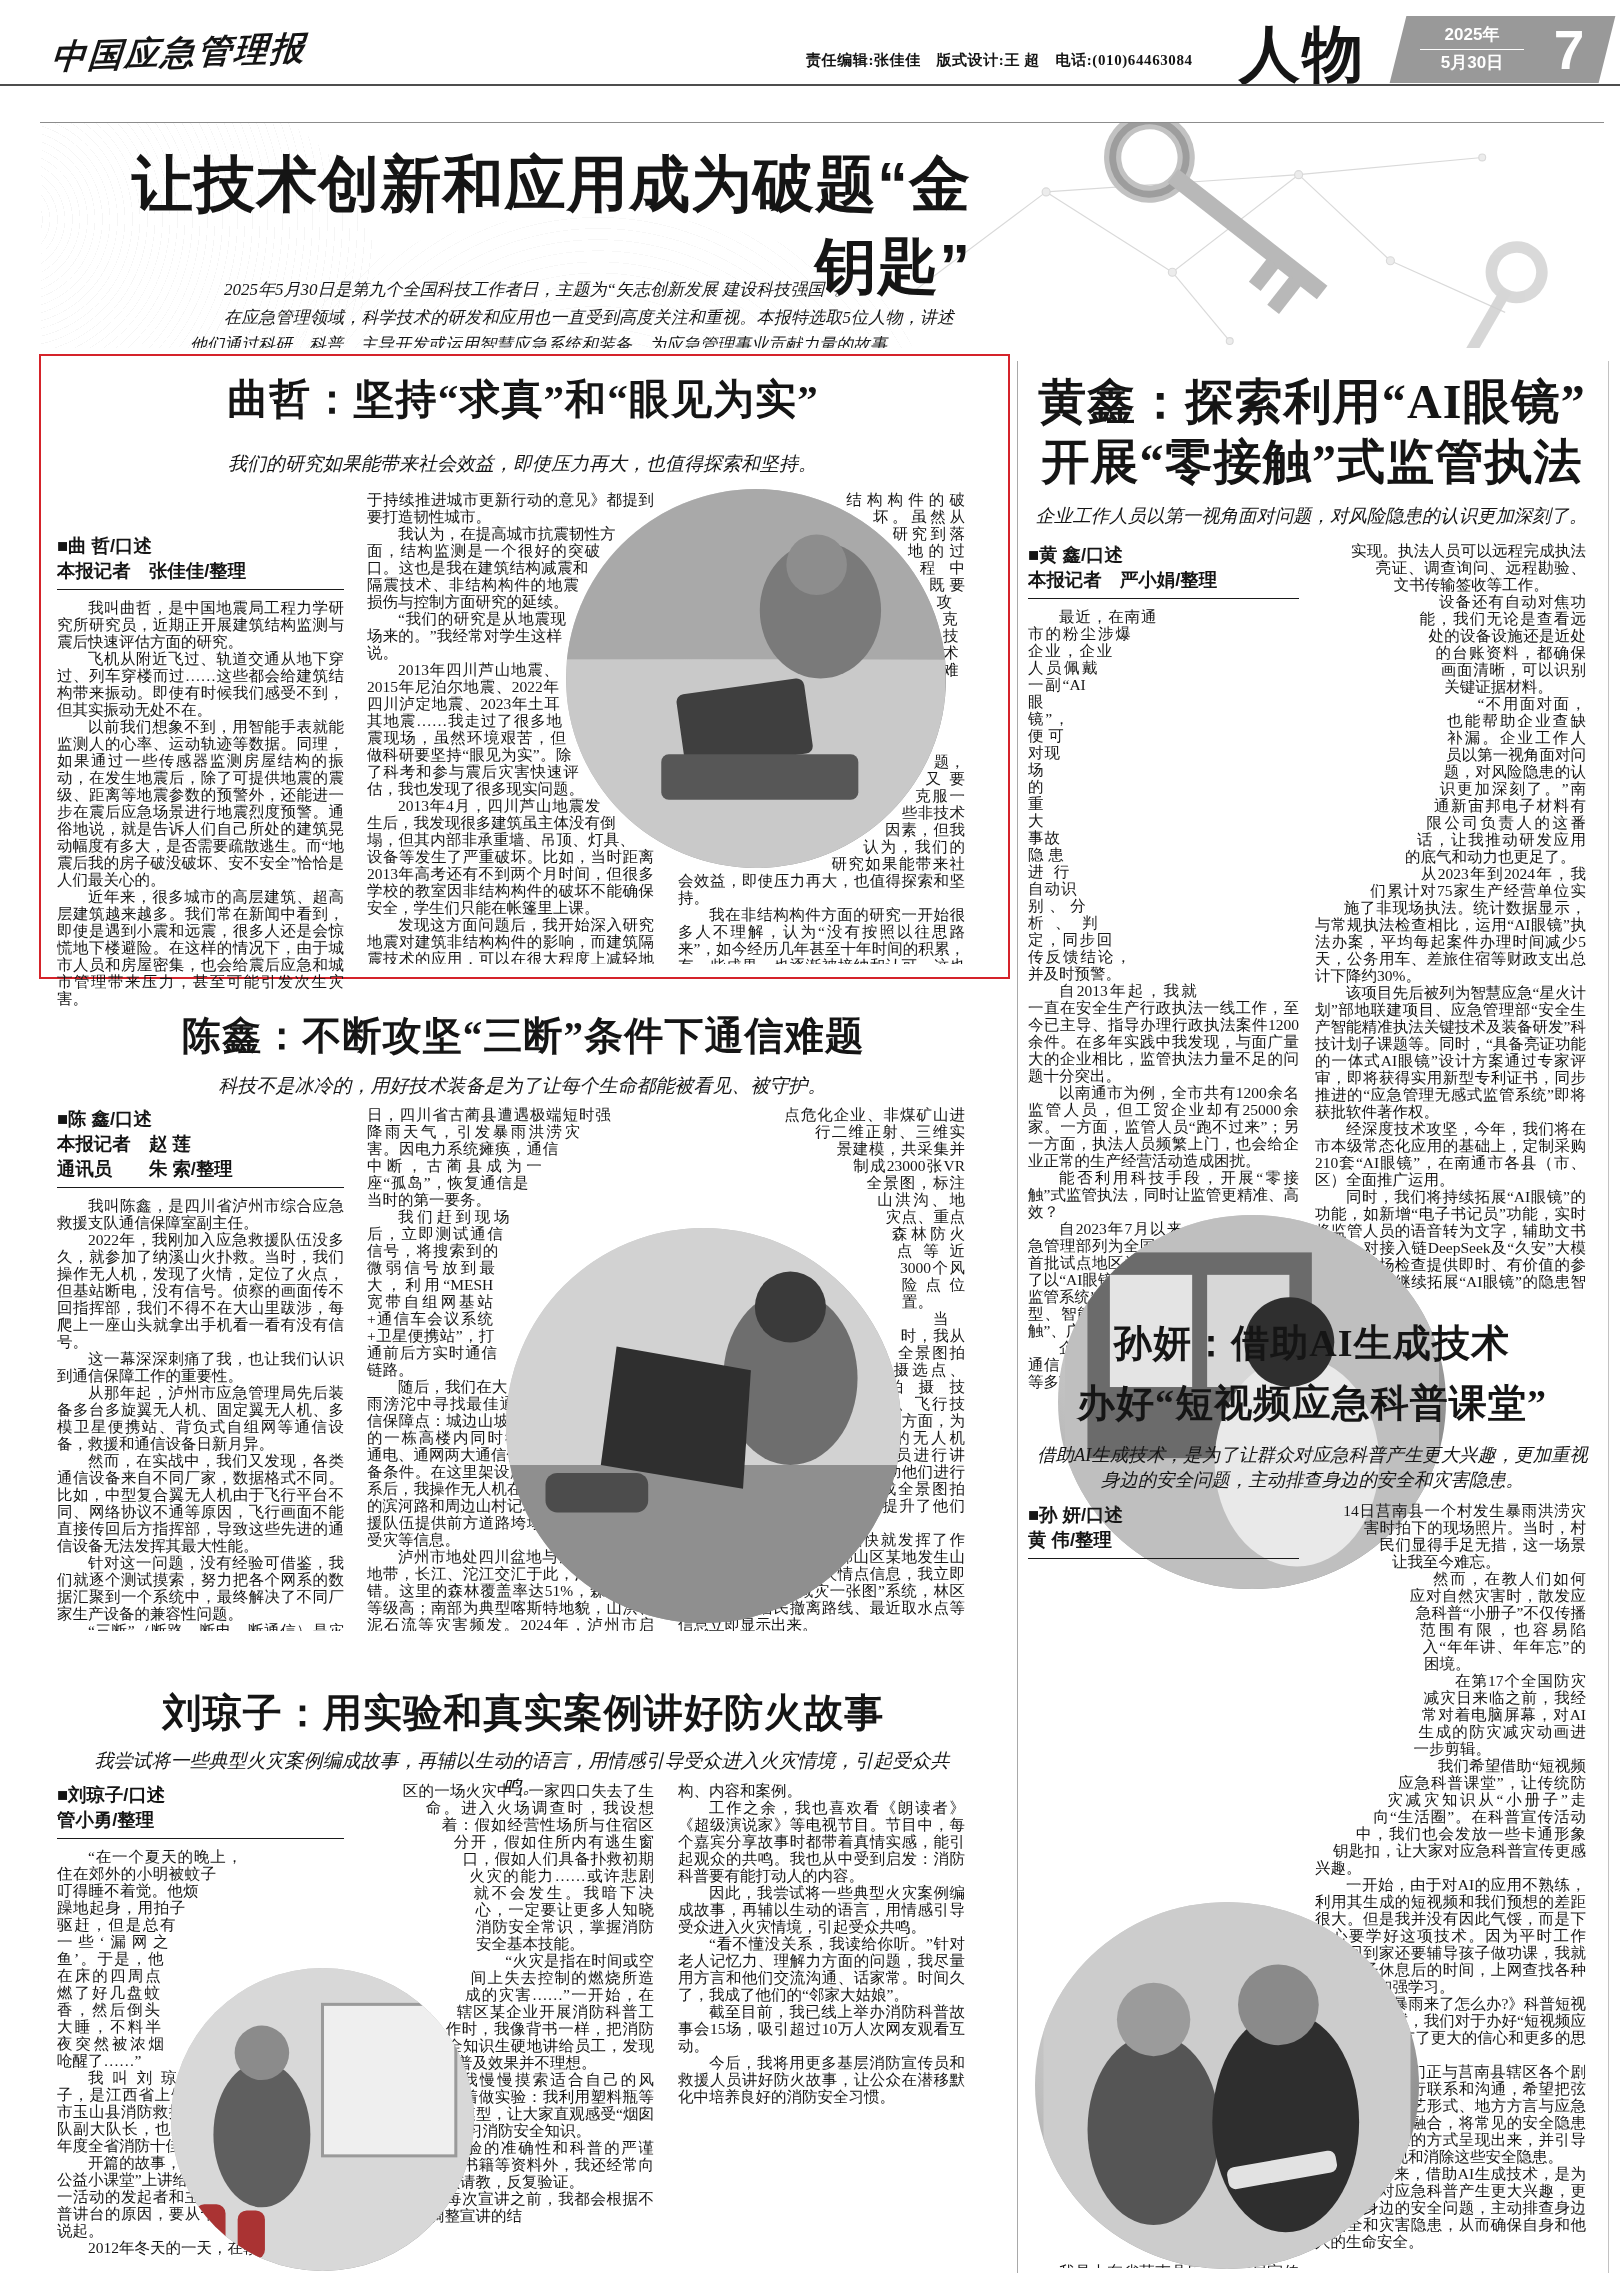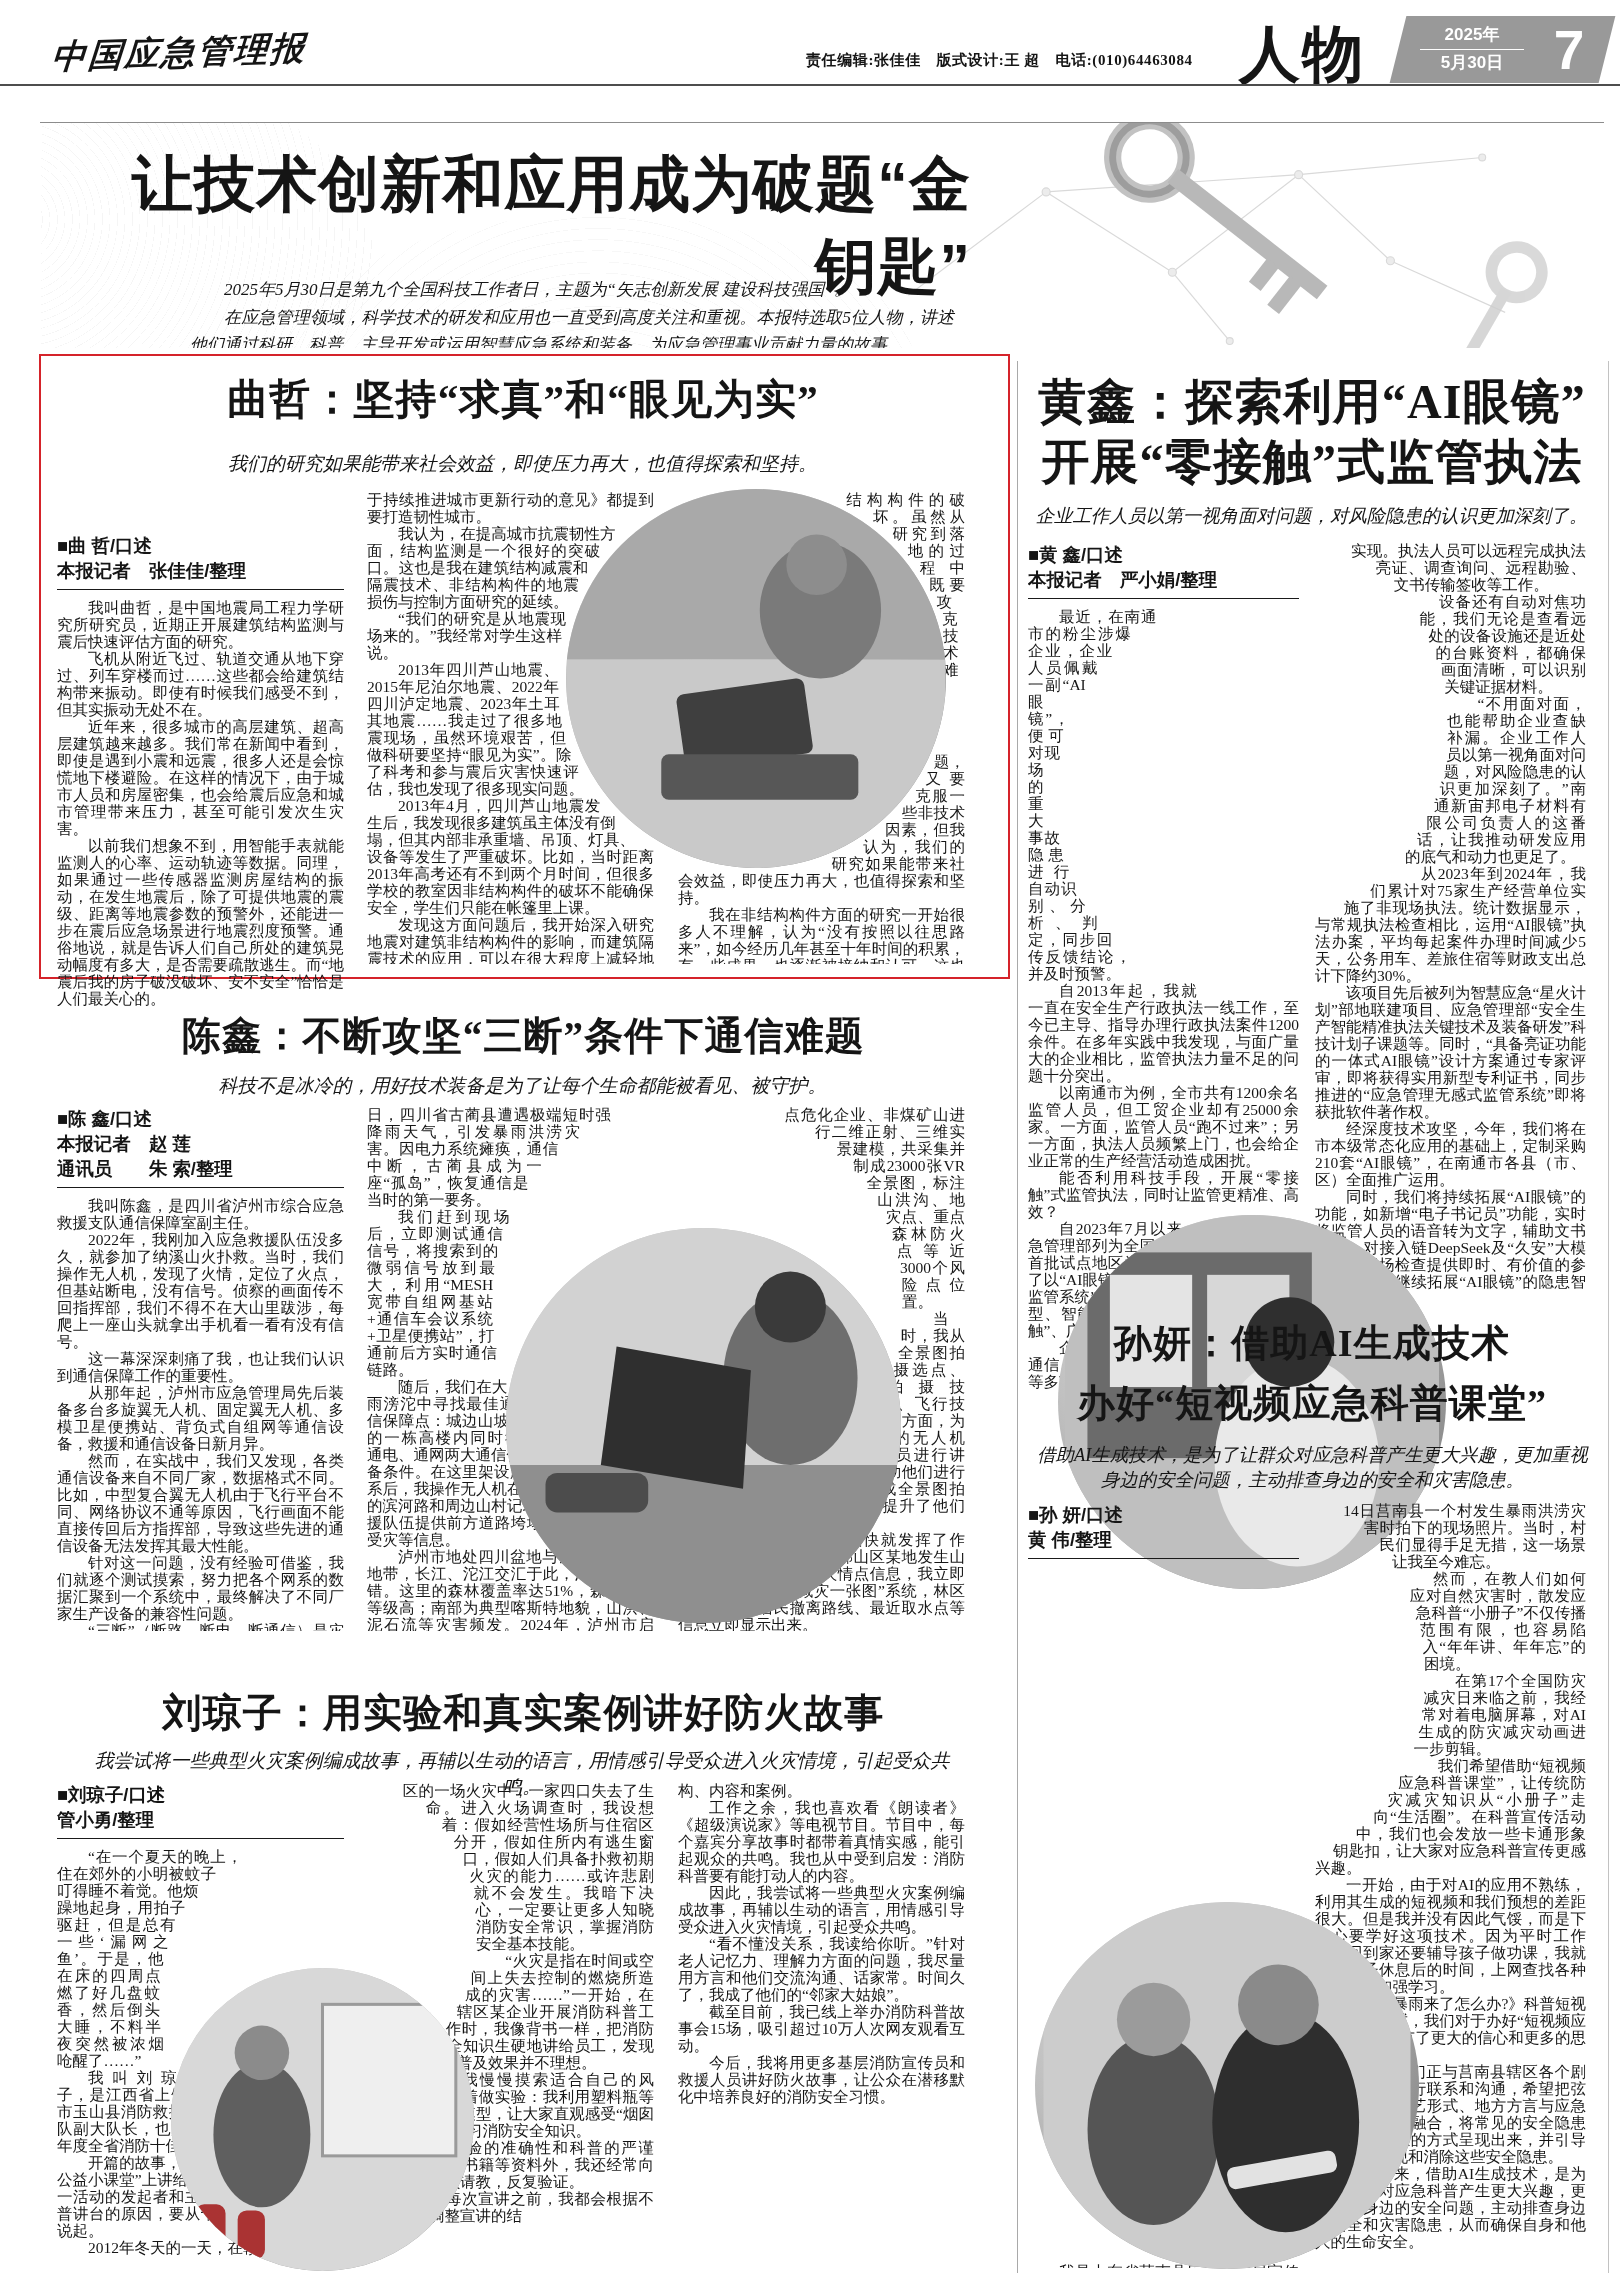--- a/index.html
+++ b/index.html
@@ -121,22 +121,22 @@
       <p class="title-line">曲哲：坚持“求真”和“眼见为实”</p>
     </div>
   <div class="abs art-sub" style="left:115px;top:451px;width:815px;font-size:19px;">我们的研究如果能带来社会效益，即使压力再大，也值得探索和坚持。</div>
   <div class="col" style="left:57px;top:497px;width:287px;height:473px;margin-top:36px;">
     <div class="byline">
         <p class="byline-line">■曲 哲/口述</p>
         <p class="byline-line">本报记者　张佳佳/整理</p>
       </div>
   <p class="para">我叫曲哲，是中国地震局工程力学研究所研究员，近期正开展建筑结构监测与震后快速评估方面的研究。</p>
       <p class="para">飞机从附近飞过、轨道交通从地下穿过、列车穿楼而过……这些都会给建筑结构带来振动。即使有时候我们感受不到，但其实振动无处不在。</p>
+      <p class="para">以前我们想象不到，用智能手表就能监测人的心率、运动轨迹等数据。同理，如果通过一些传感器监测房屋结构的振动，在发生地震后，除了可提供地震的震级、距离等地震参数的预警外，还能进一步在震后应急场景进行地震烈度预警。通俗地说，就是告诉人们自己所处的建筑晃动幅度有多大，是否需要疏散逃生。而“地震后我的房子破没破坏、安不安全”恰恰是人们最关心的。</p>
       <p class="para">近年来，很多城市的高层建筑、超高层建筑越来越多。我们常在新闻中看到，即使是遇到小震和远震，很多人还是会惊慌地下楼避险。在这样的情况下，由于城市人员和房屋密集，也会给震后应急和城市管理带来压力，甚至可能引发次生灾害。</p>
-      <p class="para">以前我们想象不到，用智能手表就能监测人的心率、运动轨迹等数据。同理，如果通过一些传感器监测房屋结构的振动，在发生地震后，除了可提供地震的震级、距离等地震参数的预警外，还能进一步在震后应急场景进行地震烈度预警。通俗地说，就是告诉人们自己所处的建筑晃动幅度有多大，是否需要疏散逃生。而“地震后我的房子破没破坏、安不安全”恰恰是人们最关心的。</p>
     </div>
   <div class="col cont" style="left:367px;top:491px;width:287px;height:473px;">
     <div class="cut" style="float:right;width:101px;height:376px;shape-outside:circle(192px at 198px 187px);"></div>
   <p class="para">于持续推进城市更新行动的意见》都提到要打造韧性城市。</p>
       <p class="para">我认为，在提高城市抗震韧性方面，结构监测是一个很好的突破口。这也是我在建筑结构减震和隔震技术、非结构构件的地震损伤与控制方面研究的延续。</p>
       <p class="para">“我们的研究是从地震现场来的。”我经常对学生这样说。</p>
       <p class="para">2013年四川芦山地震、2015年尼泊尔地震、2022年四川泸定地震、2023年土耳其地震……我走过了很多地震现场，虽然环境艰苦，但做科研要坚持“眼见为实”。除了科考和参与震后灾害快速评估，我也发现了很多现实问题。</p>
       <p class="para">2013年4月，四川芦山地震发生后，我发现很多建筑虽主体没有倒塌，但其内部非承重墙、吊顶、灯具、设备等发生了严重破坏。比如，当时距离2013年高考还有不到两个月时间，但很多学校的教室因非结构构件的破坏不能确保安全，学生们只能在帐篷里上课。</p>
       <p class="para">发现这方面问题后，我开始深入研究地震对建筑非结构构件的影响，而建筑隔震技术的应用，可以在很大程度上减轻地震对非</p>
     </div>

